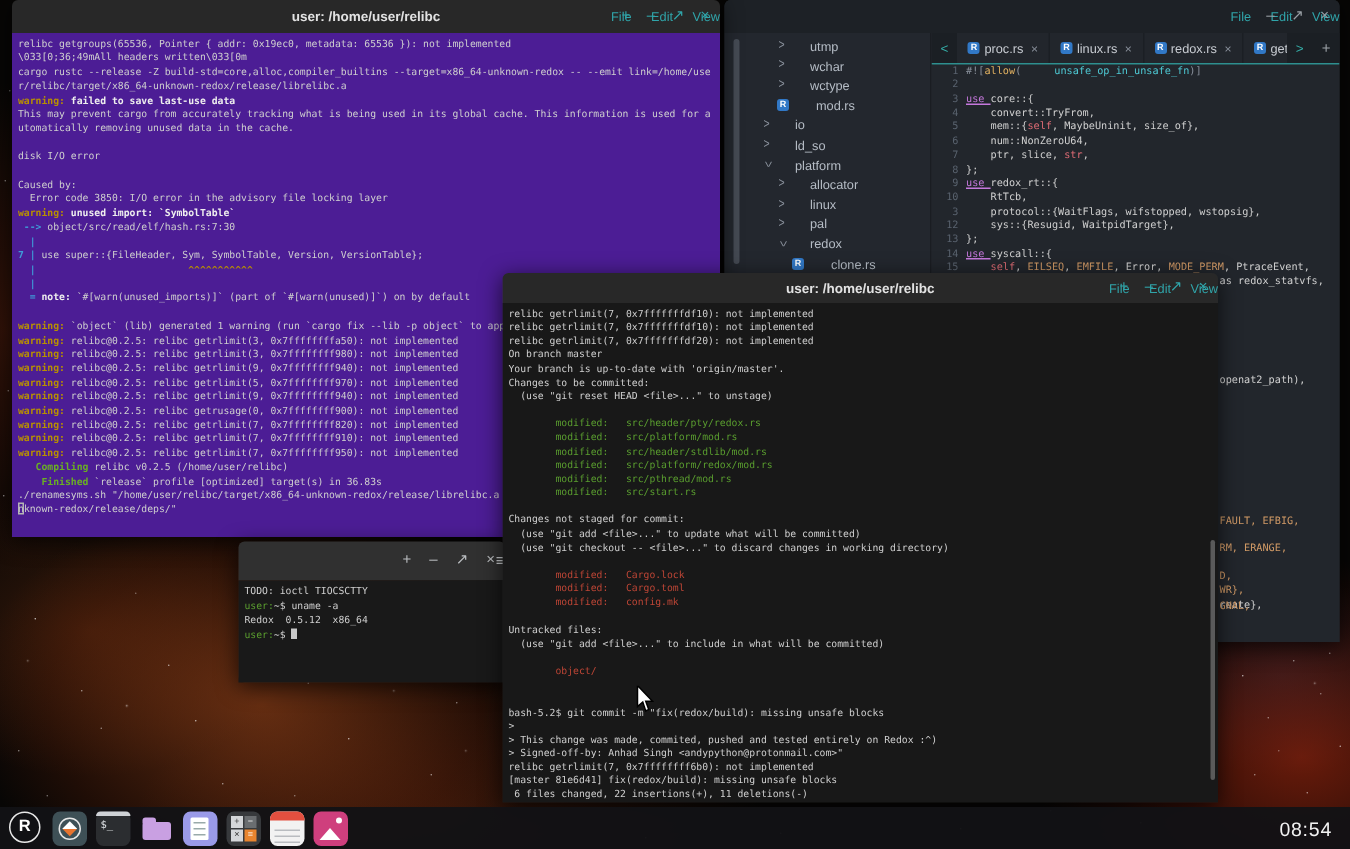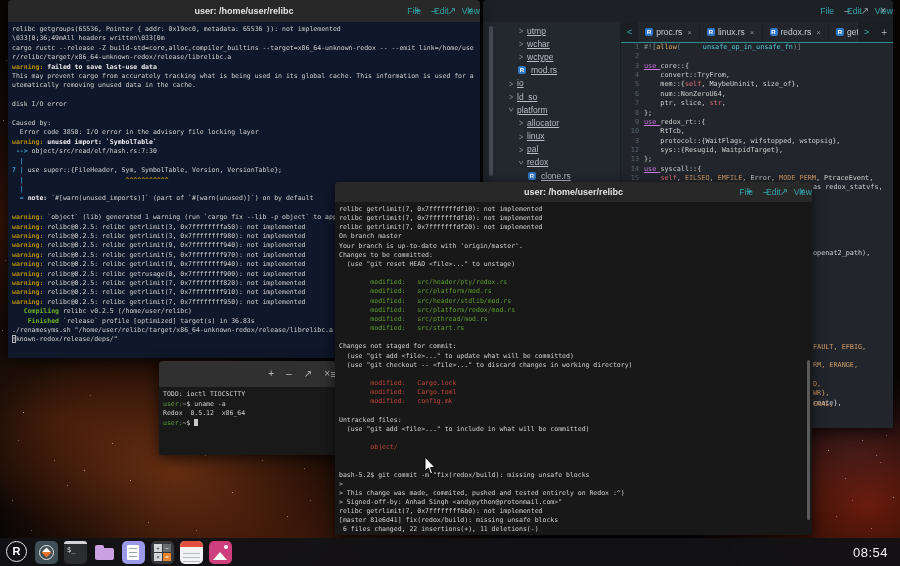--- a/index.html
+++ b/index.html
@@ -28,21 +28,21 @@
   
   .window{position:absolute;border-radius:4px 4px 0 0;box-shadow:0 3px 14px rgba(0,0,0,.65);}
   .titlebar{height:22px;background:#282828;border-radius:4px 4px 0 0;display:flex;align-items:center;
     font-size:8.5px;color:#30a5aa;position:relative;justify-content:flex-end;}
   .menu-item{margin-left:13px;cursor:default;}
   .win-title{position:absolute;left:0;right:0;text-align:center;color:#e2e2e2;font-weight:bold;font-size:9px;}
   .win-btns{position:absolute;right:7px;top:0;height:100%;display:flex;align-items:center;gap:11px;
     color:#30a5aa;font-size:10px;}
   .win-btns span{line-height:1;}
   
-  .term-body{position:absolute;left:0;right:0;bottom:0;background:#0f172a;overflow:hidden;padding:3px 0 0 4px;}
+  .term-body{position:absolute;left:0;right:0;bottom:0;background:#4c1d95;overflow:hidden;padding:3px 0 0 4px;}
   .tline{white-space:pre;font-family:"DejaVu Sans Mono",monospace;font-size:6.5px;line-height:9.4px;color:#cfcfcf;}
   .t2 .tline{line-height:9.15px;}
   .t3 .tline{line-height:9.5px;}
   .c-d{color:#cfcfcf;}
   .c-w{color:#b89000;font-weight:bold;}
   .c-W{color:#eeeeee;font-weight:bold;}
   .c-b{color:#3f9bd8;font-weight:bold;}
   .c-g{color:#6ab023;font-weight:bold;}
   .c-G{color:#5a9e2f;}
   .c-R{color:#bf4636;}
@@ -65,21 +65,21 @@
   #editor .win-btns{color:#9aa0a6;}
   .sidebar{position:absolute;left:0;top:22px;bottom:0;width:137px;background:#23272e;border-right:1px solid #1a1d22;}
   .side-scroll{position:absolute;left:6px;top:4px;width:4px;height:150px;background:#454b54;border-radius:2px;}
   .tree{position:absolute;left:14px;top:2px;right:0;}
   .tree-row{display:flex;align-items:center;height:13.2px;font-size:8.5px;color:#b6bdc6;white-space:nowrap;overflow:hidden;}
   .chev{display:inline-block;color:#8a919c;font-size:7px;width:8px;text-align:center;transform:scaleY(1.3);}
   .chev.open{transform:rotate(90deg) scaleY(1.3);}
   .ricon{display:inline-block;width:8px;height:8px;background:#3178c6;border-radius:2px;color:#fff;
     font-size:6px;font-weight:bold;text-align:center;line-height:8px;margin-right:3px;flex:0 0 auto;}
   .tree-row .ricon{margin-left:1px;}
-  .tree-label{margin-left:2px;text-decoration:underline;}
+  .tree-label{margin-left:15px;}
   .editor-main{position:absolute;left:138px;top:22px;right:0;bottom:0;background:#22262c;overflow:hidden;}
   .tabbar{height:20px;background:#1b1f24;border-bottom:1px solid #2e8f8f;display:flex;align-items:center;overflow:hidden;}
   .tab-nav{color:#35b0aa;font-size:9px;padding:0 6px;flex:0 0 auto;}
   .tab{display:flex;align-items:center;height:100%;padding:0 7px;background:#22262c;margin-right:1px;
     font-size:8.5px;color:#c8ccd2;flex:0 0 auto;white-space:nowrap;}
   .tab .close{margin-left:5px;color:#8a919c;font-size:8px;}
   .tab-add{color:#9aa0a6;font-size:10px;padding:0 6px;flex:0 0 auto;}
   .code{position:absolute;left:0;top:21px;right:0;bottom:0;font-family:"DejaVu Sans Mono",monospace;
     font-size:6.8px;line-height:9.36px;}
   .crow{display:flex;white-space:pre;}

